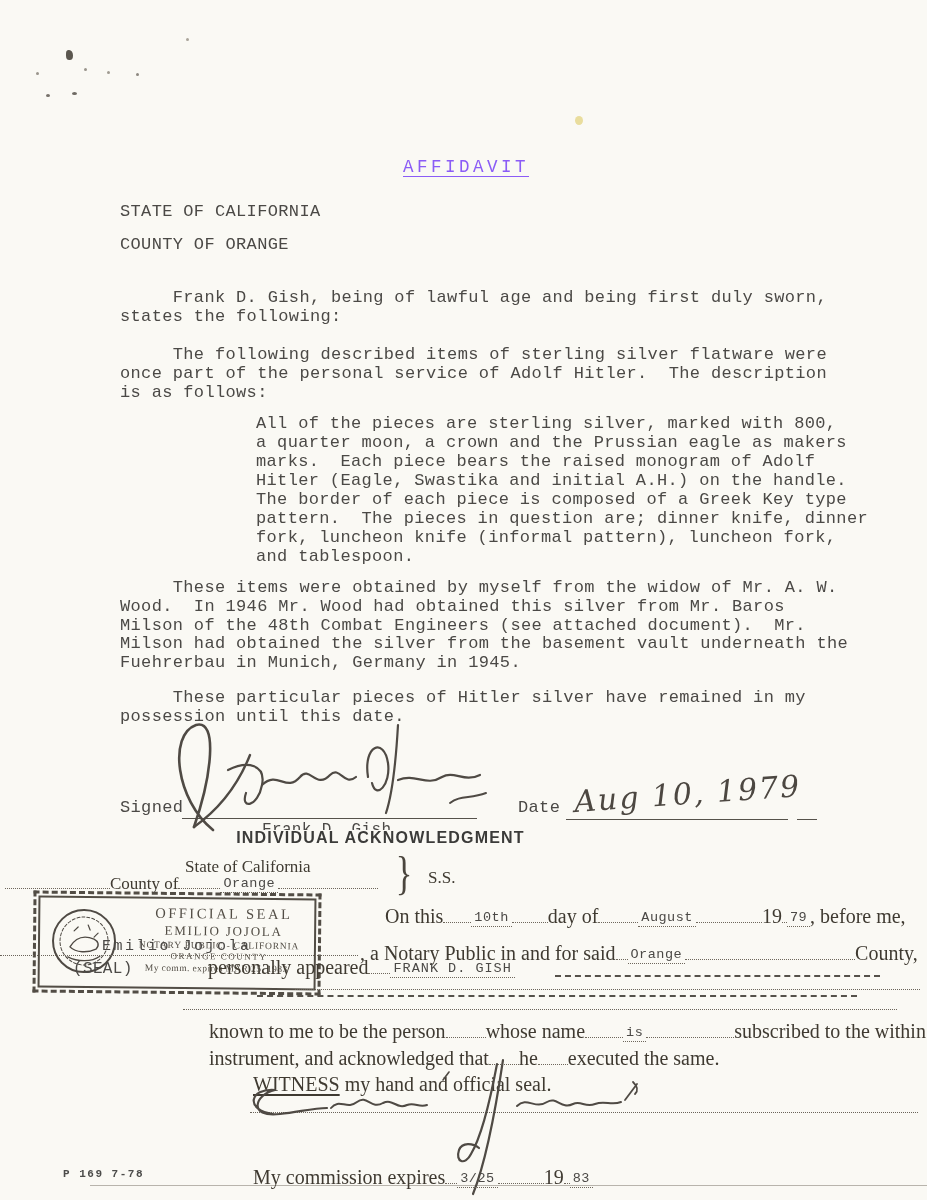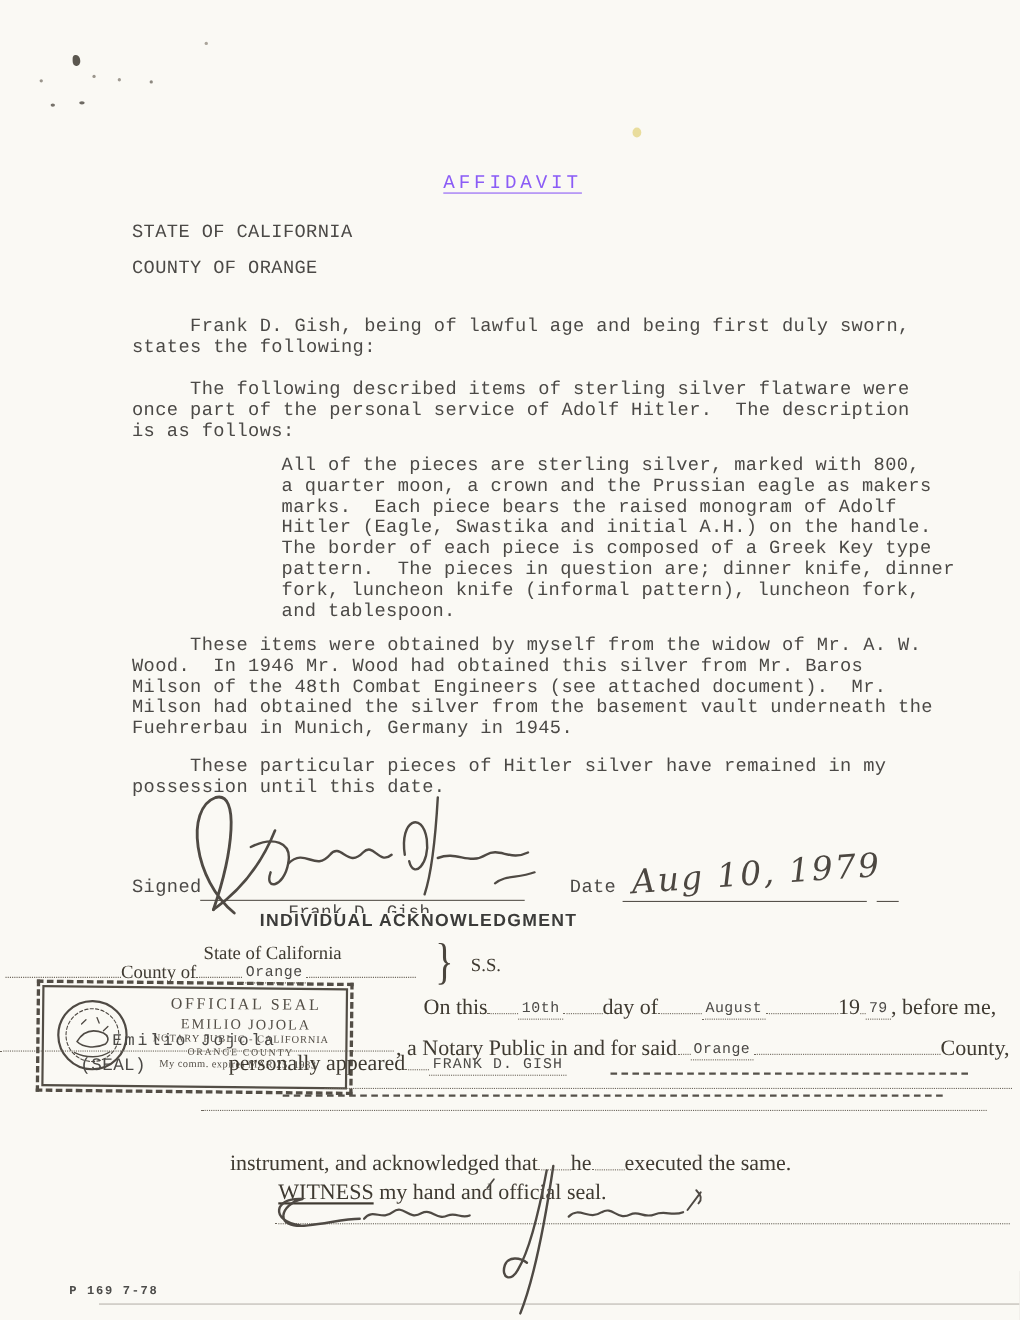--- a/index.html
+++ b/index.html
@@ -144,20 +144,23 @@
   </div>
 
   <div class="abs" style="left:208px;top:956px;white-space:nowrap;">
     <span class="fm">personally appeared</span><span class="ld" style="width:22px;"></span><span class="tv tv-ul" style="letter-spacing:1px;">FRANK D. GISH</span>
   </div>
   <div class="dashline" style="left:555px;top:975px;width:325px;"></div>
   <div class="dotline" style="left:295px;top:989px;width:625px;"></div>
   <div class="dashline" style="left:257px;top:995px;width:600px;"></div>
   <div class="dotline" style="left:183px;top:1009px;width:714px;"></div>
 
+  <div class="abs" style="left:209px;top:1020px;white-space:nowrap;">
+    <span class="fm">known to me to be the person</span><span class="ld" style="width:40px;"></span><span class="fm">whose name</span><span class="ld" style="width:38px;"></span><span class="tv tv-ul">is</span><span class="ld" style="width:88px;"></span><span class="fm">subscribed to the within</span>
+  </div>
 
   <div class="abs" style="left:209px;top:1047px;white-space:nowrap;">
     <span class="fm">instrument, and acknowledged that</span><span class="ld" style="width:30px;"></span><span class="fm">he</span><span class="ld" style="width:30px;"></span><span class="fm">executed the same.</span>
   </div>
 
   <div class="abs" style="left:253px;top:1073px;white-space:nowrap;">
     <span class="fm witness-ul">WITNESS</span><span class="fm"> my hand and official seal.</span>
   </div>
 
   <div class="dotline" style="left:250px;top:1112px;width:668px;"></div>
@@ -165,16 +168,19 @@
     <path d="M38,56 C10,52 14,30 40,32 C20,36 12,60 45,56 C64,54 78,50 92,50" stroke-width="2.2"></path>
     <path d="M96,50 C104,40 112,52 122,44 C132,36 136,52 148,45 C158,40 162,52 172,47 C180,44 184,50 192,47" stroke-width="2"></path>
     <path d="M262,6 C256,38 248,76 236,96 C230,108 220,104 224,92 C227,84 238,85 244,90" stroke-width="2.2"></path>
     <path d="M268,2 C260,56 250,106 238,136" stroke-width="2.2"></path>
     <path d="M282,48 C292,38 300,52 312,44 C322,38 326,52 338,46 C346,42 350,50 360,46 C370,42 376,48 386,44" stroke-width="2"></path>
     <path d="M390,42 L402,26 M398,24 C402,28 404,32 400,36" stroke-width="1.8"></path>
     <path d="M208,22 L214,14" stroke-width="1.6"></path>
   </svg>
 
 
+  <div class="abs" style="left:253px;top:1166px;white-space:nowrap;">
+    <span class="fm">My commission expires</span><span class="ld" style="width:12px;"></span><span class="tv tv-ul">3/25</span><span class="ld" style="width:46px;"></span><span class="fm">19</span><span class="ld" style="width:6px;"></span><span class="tv tv-ul">83</span>
+  </div>
 
   <div class="abs formcode" style="left:63px;top:1168px;">P 169 7-78</div>
 
 </div>
 
 </body></html>

